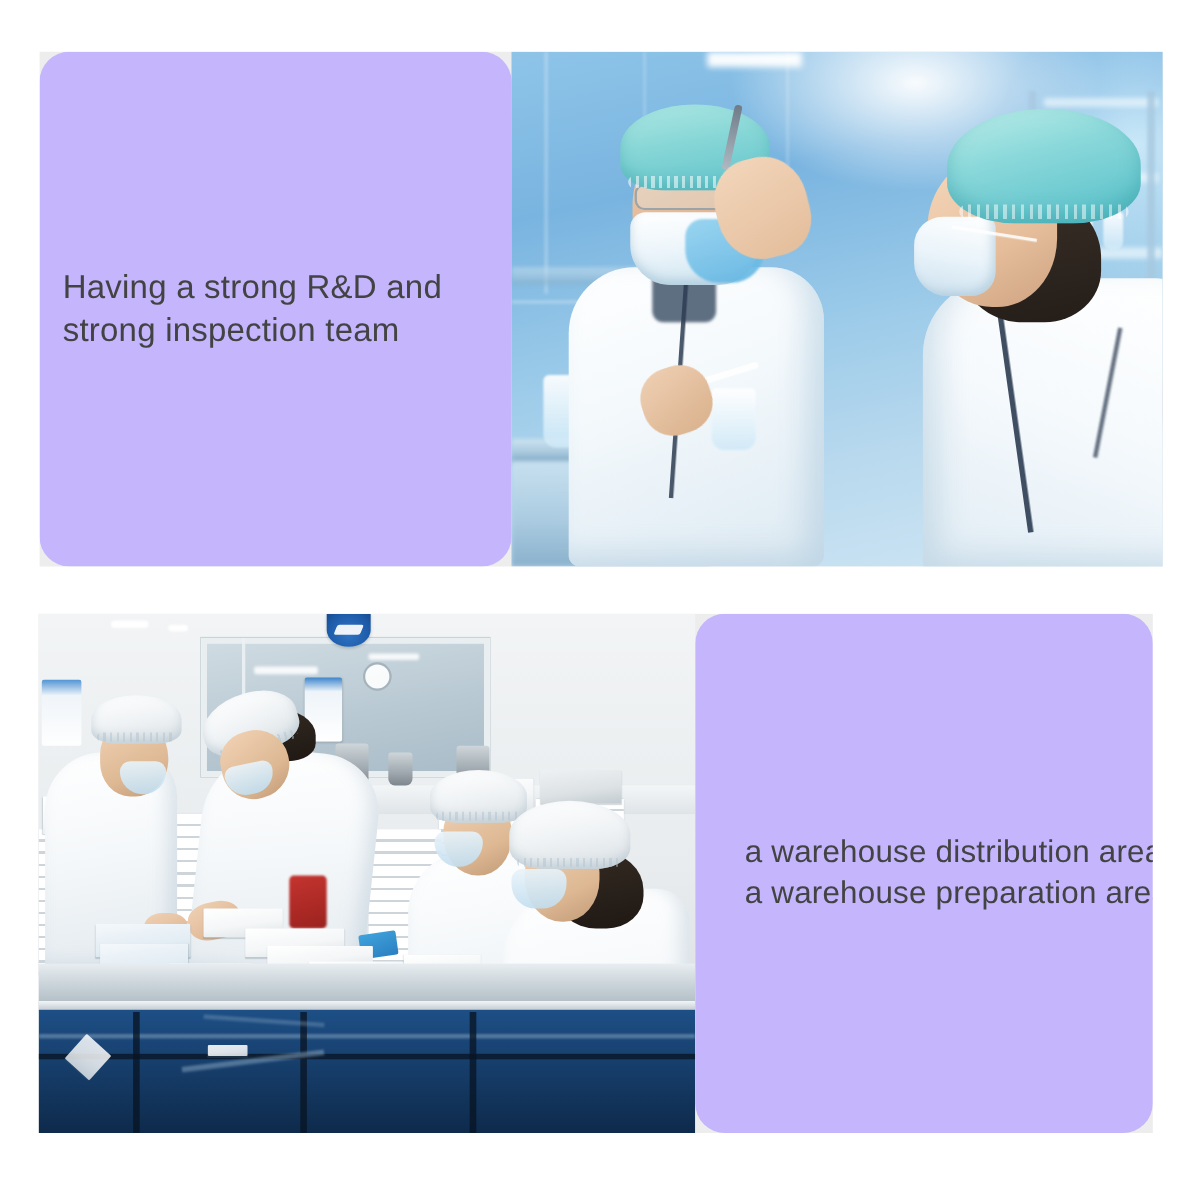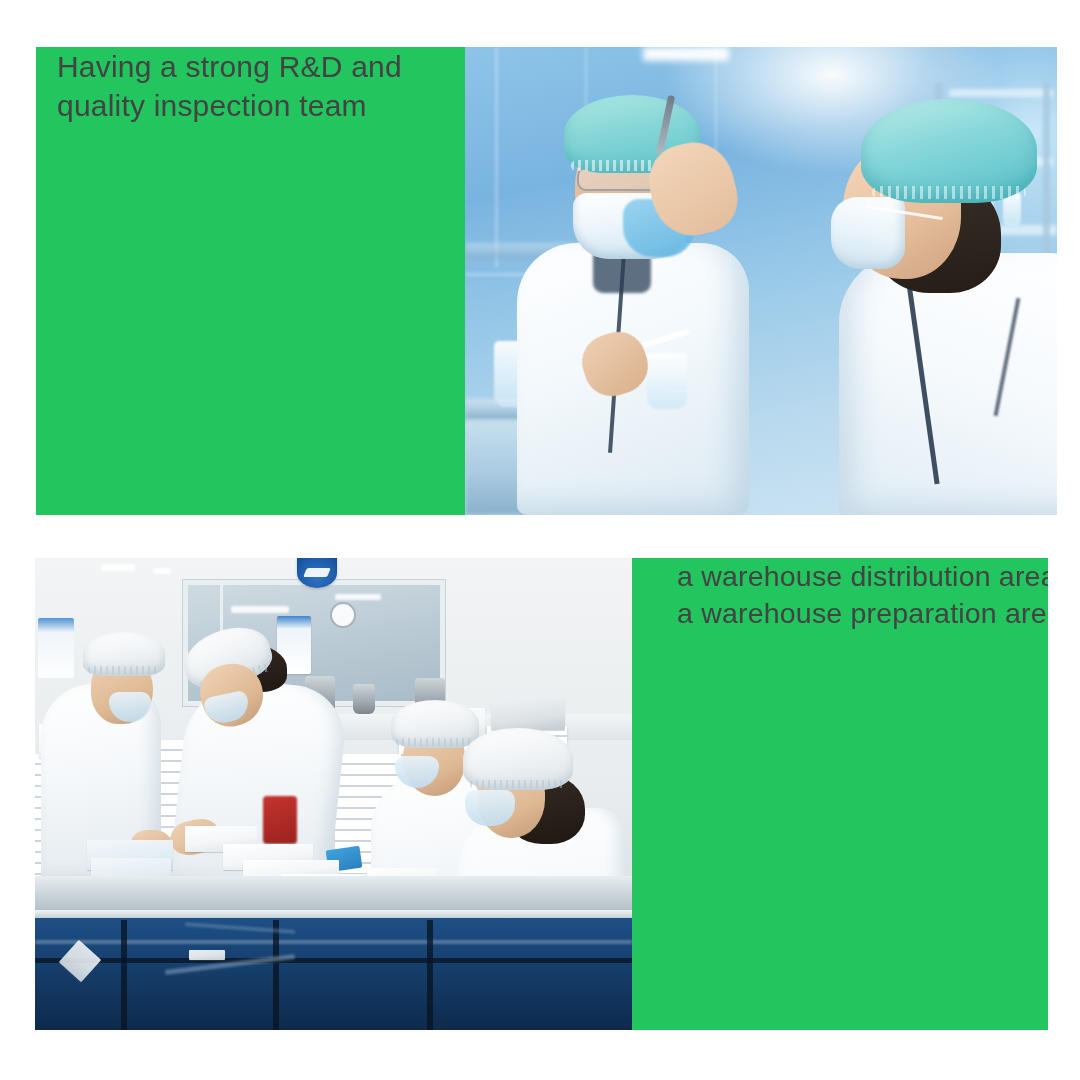--- a/index.html
+++ b/index.html
@@ -36,23 +36,24 @@
     top: 558px;
     width: 1013px;
     height: 472px;
     flex-direction: row;
   }
 
   
   .caption {
     display: flex;
     flex-direction: column;
-    justify-content: flex-start;
+    justify-content: center;
     box-sizing: border-box;
-    background: #22c55e;
+    background: #c4b5fd;
+    border-radius: 27px;
   }
   #caption-top {
     width: 429px;
     padding-left: 21px;
     padding-right: 10px;
     align-items: flex-start;
   }
   #caption-bottom {
     width: 416px;
     padding-left: 45px;
@@ -481,21 +482,21 @@
     border-radius: 2px;
   }
 </style>
 </head>
 <body>
 
 <section class="panel" id="panel-top">
 
   <div class="caption" id="caption-top">
     <div class="caption-line">Having a strong R&amp;D and</div>
-    <div class="caption-line">quality inspection team</div>
+    <div class="caption-line">strong inspection team</div>
   </div>
 
   <div class="photo" id="photo-lab">
 
     <div class="lab-wall-line" style="left:30px;top:0;width:3px;height:220px;"></div>
     <div class="lab-wall-line" style="left:120px;top:0;width:2px;height:200px;"></div>
     <div class="lab-wall-line" style="left:250px;top:0;width:2px;height:120px;"></div>
     <div class="lab-wall-line" style="left:0;top:226px;width:150px;height:3px;"></div>
 
     <div class="lab-shelf" style="left:468px;top:110px;width:120px;height:9px;"></div>

